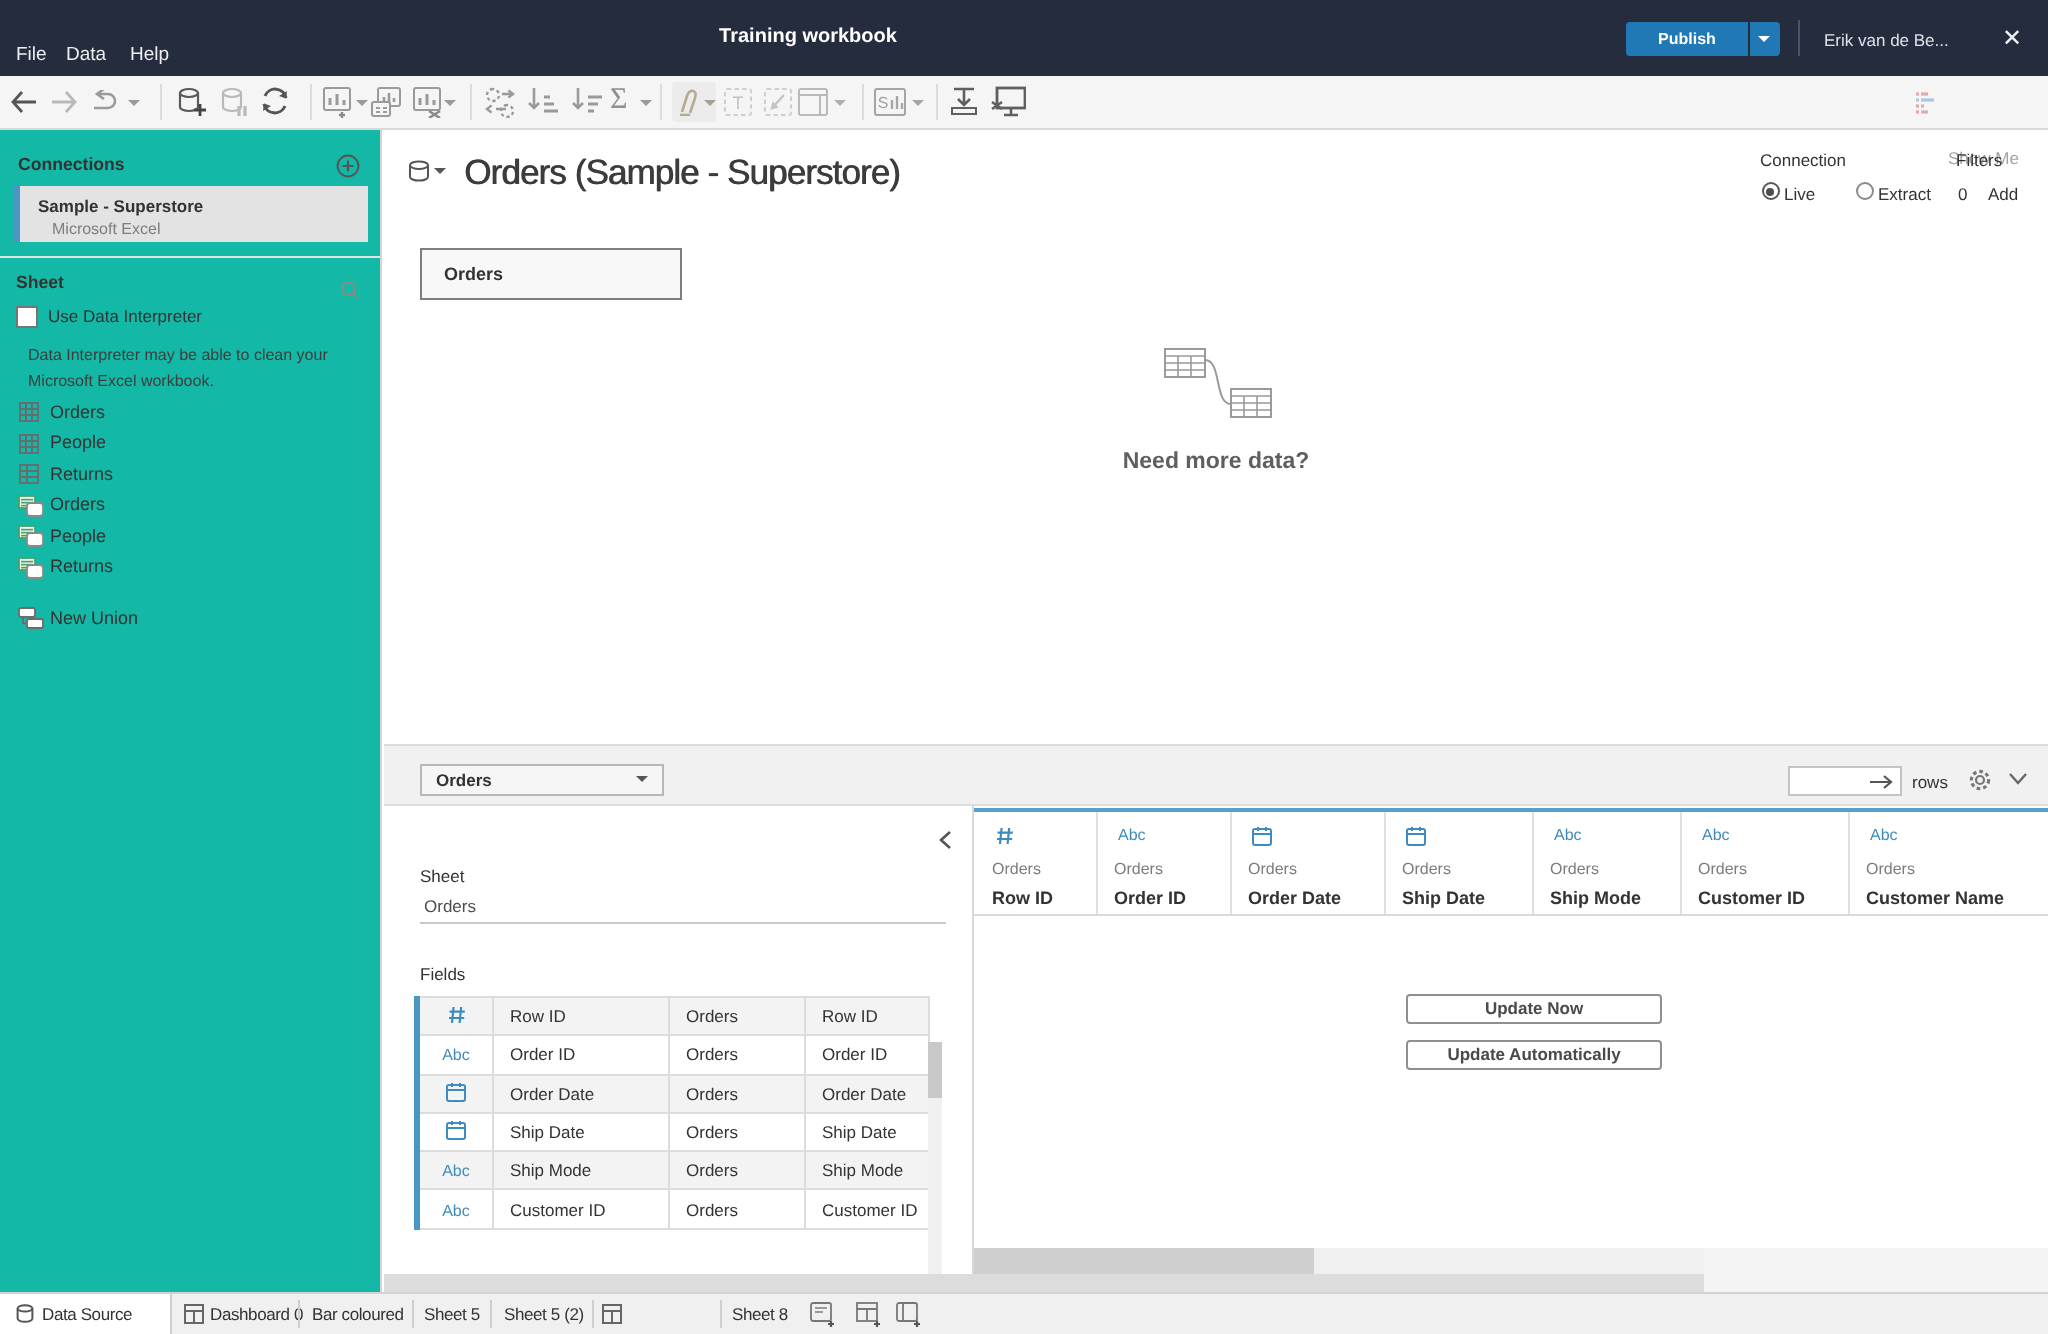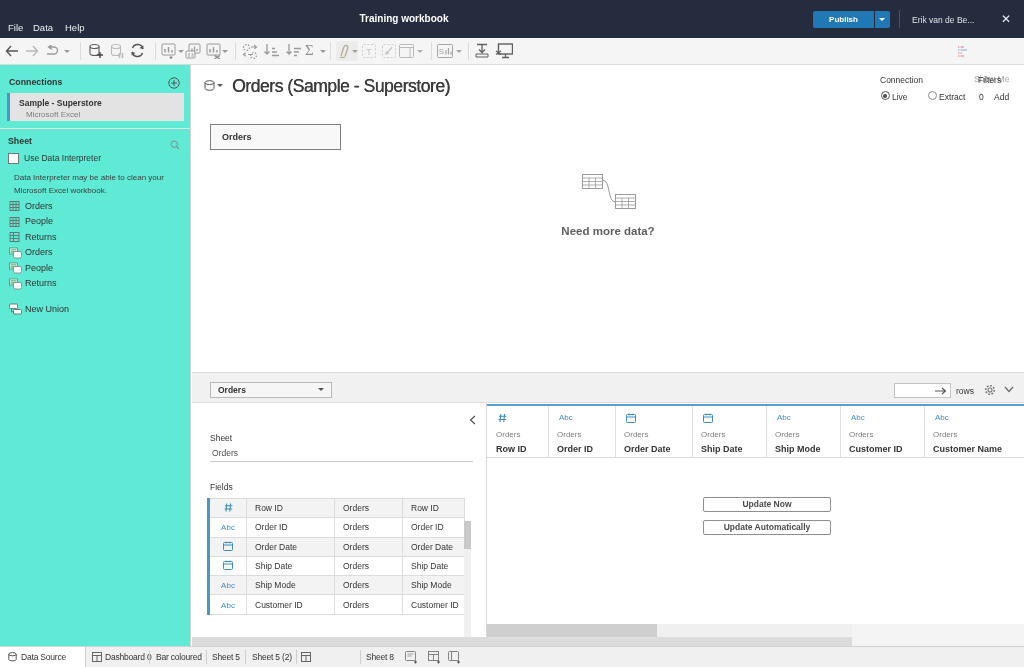--- a/index.html
+++ b/index.html
@@ -18,21 +18,21 @@
 #user { left:912px; top:15px; width:95px; font-size:8.5px; color:#dfe2e7; white-space:nowrap; }
 #closex { left:1001px; top:12px; font-size:12px; color:#eef0f3; }
 
 
 #toolbar { left:0; top:38px; width:1024px; height:27px; background:#f5f5f5; border-bottom:1px solid #d9d9d9; }
 .tbsep { position:absolute; top:4px; width:1px; height:18px; background:#dcdcdc; }
 .tbi { position:absolute; top:5px; }
 #showme { left:974px; top:9px; font-size:8.5px; color:#a3a3a3;margin-top:27px; }
 
 
-#sidebar { left:0; top:65px; width:191px; height:581px; background:#5eead4; border-right:1px solid #d4d4d4; }
+#sidebar { left:0; top:65px; width:191px; height:581px; background:#14b8a6; border-right:1px solid #d4d4d4; }
 .hdr { font-size:8.8px; font-weight:bold; color:#333; }
 #conn-sel { left:7px; top:28px; width:177px; height:28px; background:#e3e3e3; border-left:3px solid #4a97c6; }
 #conn-sel .t1 { position:absolute; left:9px; top:5px; font-size:8.5px; font-weight:bold; color:#333; }
 #conn-sel .t2 { position:absolute; left:16px; top:16.5px; font-size:8px; color:#7d7d7d; }
 #sb-div { left:0; top:63px; width:190px; height:1px; background:#e2e2e2; }
 .sheetrow { position:absolute; left:9px; height:15px; font-size:9px; color:#333; }
 .sheetrow .lbl { position:absolute; left:16px; top:1.5px; white-space:nowrap; }
 .sheetrow svg { position:absolute; left:0; top:1px; }
 
 

